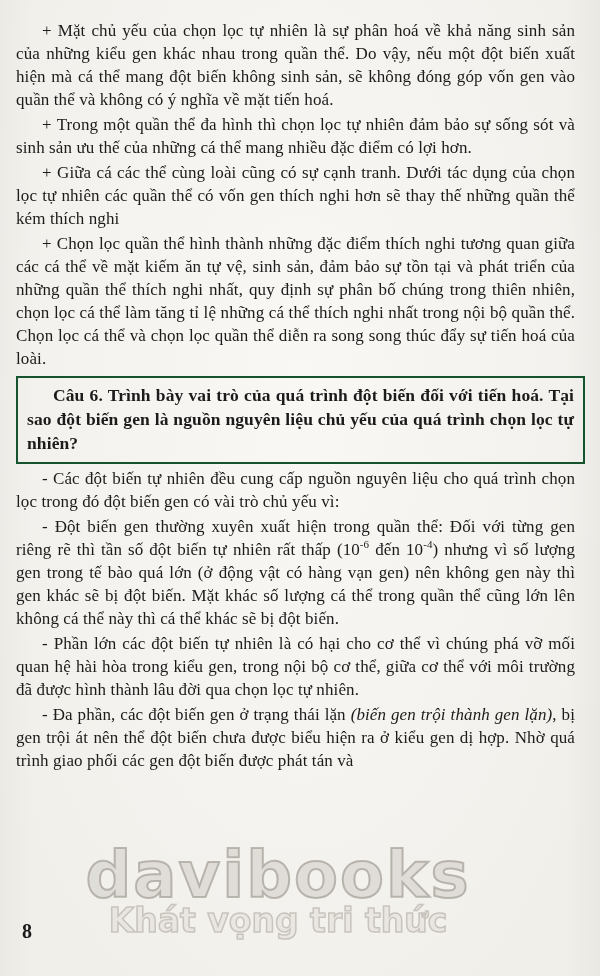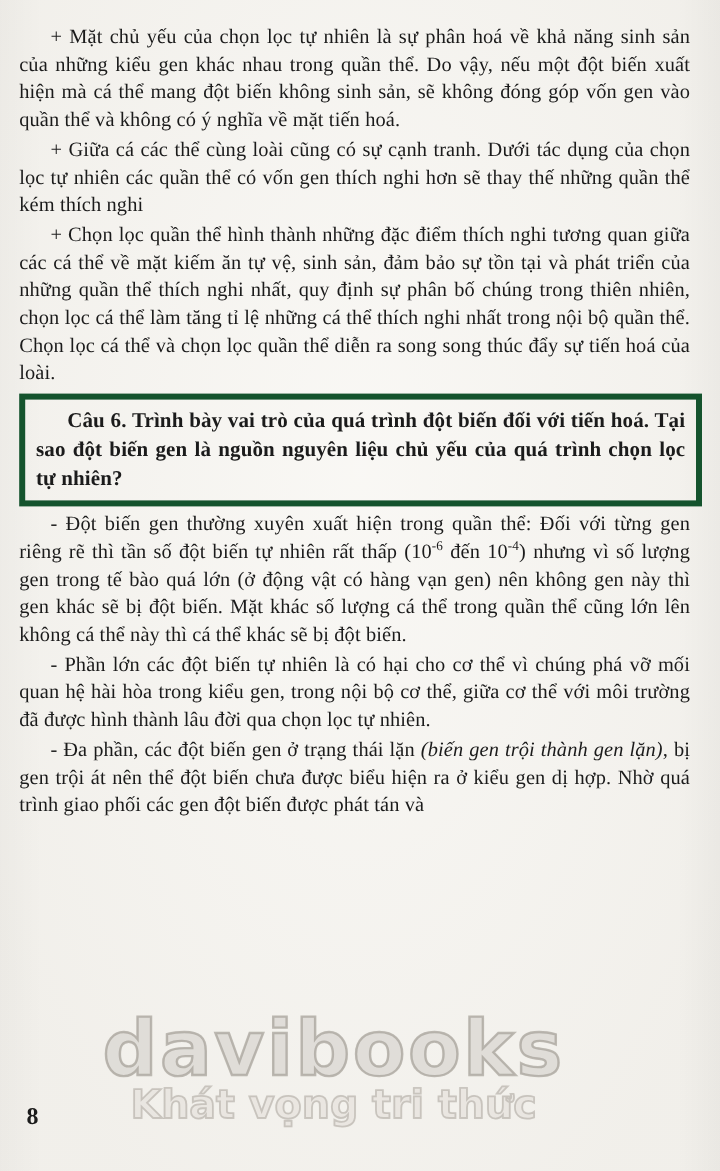--- a/index.html
+++ b/index.html
@@ -22,21 +22,21 @@
   }
   .para {
     font-size:17px;
     line-height:23px;
     text-align:justify;
     text-indent:26px;
     margin:0 10px 2px 0;
     letter-spacing:0.1px;
   }
   .question-box {
-    border:5px solid #14532d;
+    border:2px solid #14532d;
     padding:5px 9px 7px 9px;
     margin:6px 0 3px 0;
     background:transparent;
   }
   .question-box .para {
     font-weight:bold;
     margin:0;
     line-height:24px;
     font-size:17.5px;
   }
@@ -88,30 +88,32 @@
   }
 </style>
 </head>
 <body>
 
 <div class="scan-tint"></div>
 
 <div class="content">
   <div id="intro-paragraphs">
       <p class="para"><span>+ Mặt chủ yếu của chọn lọc tự nhiên là sự phân hoá về khả năng sinh sản của những kiểu gen khác nhau trong quần thể. Do vậy, nếu một đột biến xuất hiện mà cá thể mang đột biến không sinh sản, sẽ không đóng góp vốn gen vào quần thể và không có ý nghĩa về mặt tiến hoá.</span></p>
+      <p class="para"><span>+ Trong một quần thể đa hình thì chọn lọc tự nhiên đảm bảo sự sống sót và sinh sản ưu thế của những cá thể mang nhiều đặc điểm có lợi hơn.</span></p>
       <p class="para"><span>+ Giữa cá các thể cùng loài cũng có sự cạnh tranh. Dưới tác dụng của chọn lọc tự nhiên các quần thể có vốn gen thích nghi hơn sẽ thay thế những quần thể kém thích nghi</span></p>
       <p class="para"><span>+ Chọn lọc quần thể hình thành những đặc điểm thích nghi tương quan giữa các cá thể về mặt kiếm ăn tự vệ, sinh sản, đảm bảo sự tồn tại và phát triển của những quần thể thích nghi nhất, quy định sự phân bố chúng trong thiên nhiên, chọn lọc cá thể làm tăng tỉ lệ những cá thể thích nghi nhất trong nội bộ quần thể. Chọn lọc cá thể và chọn lọc quần thể diễn ra song song thúc đẩy sự tiến hoá của loài.</span></p>
     </div>
 
   <div class="question-box">
     <p class="para">Câu 6. Trình bày vai trò của quá trình đột biến đối với tiến hoá. Tại sao đột biến gen là nguồn nguyên liệu chủ yếu của quá trình chọn lọc tự nhiên?</p>
   </div>
 
 
   <div id="answer-paragraphs">
+      <p class="para"><span>- Các đột biến tự nhiên đều cung cấp nguồn nguyên liệu cho quá trình chọn lọc trong đó đột biến gen có vài trò chủ yếu vì:</span></p>
       <p class="para"><span>- Đột biến gen thường xuyên xuất hiện trong quần thể: Đối với từng gen riêng rẽ thì tần số đột biến tự nhiên rất thấp (10</span><sup>-6</sup><span> đến 10</span><sup>-4</sup><span>) nhưng vì số lượng gen trong tế bào quá lớn (ở động vật có hàng vạn gen) nên không gen này thì gen khác sẽ bị đột biến. Mặt khác số lượng cá thể trong quần thể cũng lớn lên không cá thể này thì cá thể khác sẽ bị đột biến.</span></p>
       <p class="para"><span>- Phần lớn các đột biến tự nhiên là có hại cho cơ thể  vì chúng phá vỡ mối quan hệ hài hòa trong kiểu gen, trong nội bộ cơ thể, giữa cơ thể với môi trường đã được hình thành lâu đời qua chọn lọc tự nhiên.</span></p>
       <p class="para"><span>- Đa phần, các đột biến gen ở trạng thái lặn </span><span class="italic">(biến gen trội thành gen lặn)</span><span>, bị gen trội át nên thể đột biến chưa được biểu hiện ra ở kiểu gen dị hợp. Nhờ quá trình giao phối các gen đột biến được phát tán và</span></p>
     </div>
 </div>
 
 <div class="watermark">
   <div class="wm-logo">davibooks</div>
   <div class="wm-slogan">Khát vọng tri thức</div>
 </div>

